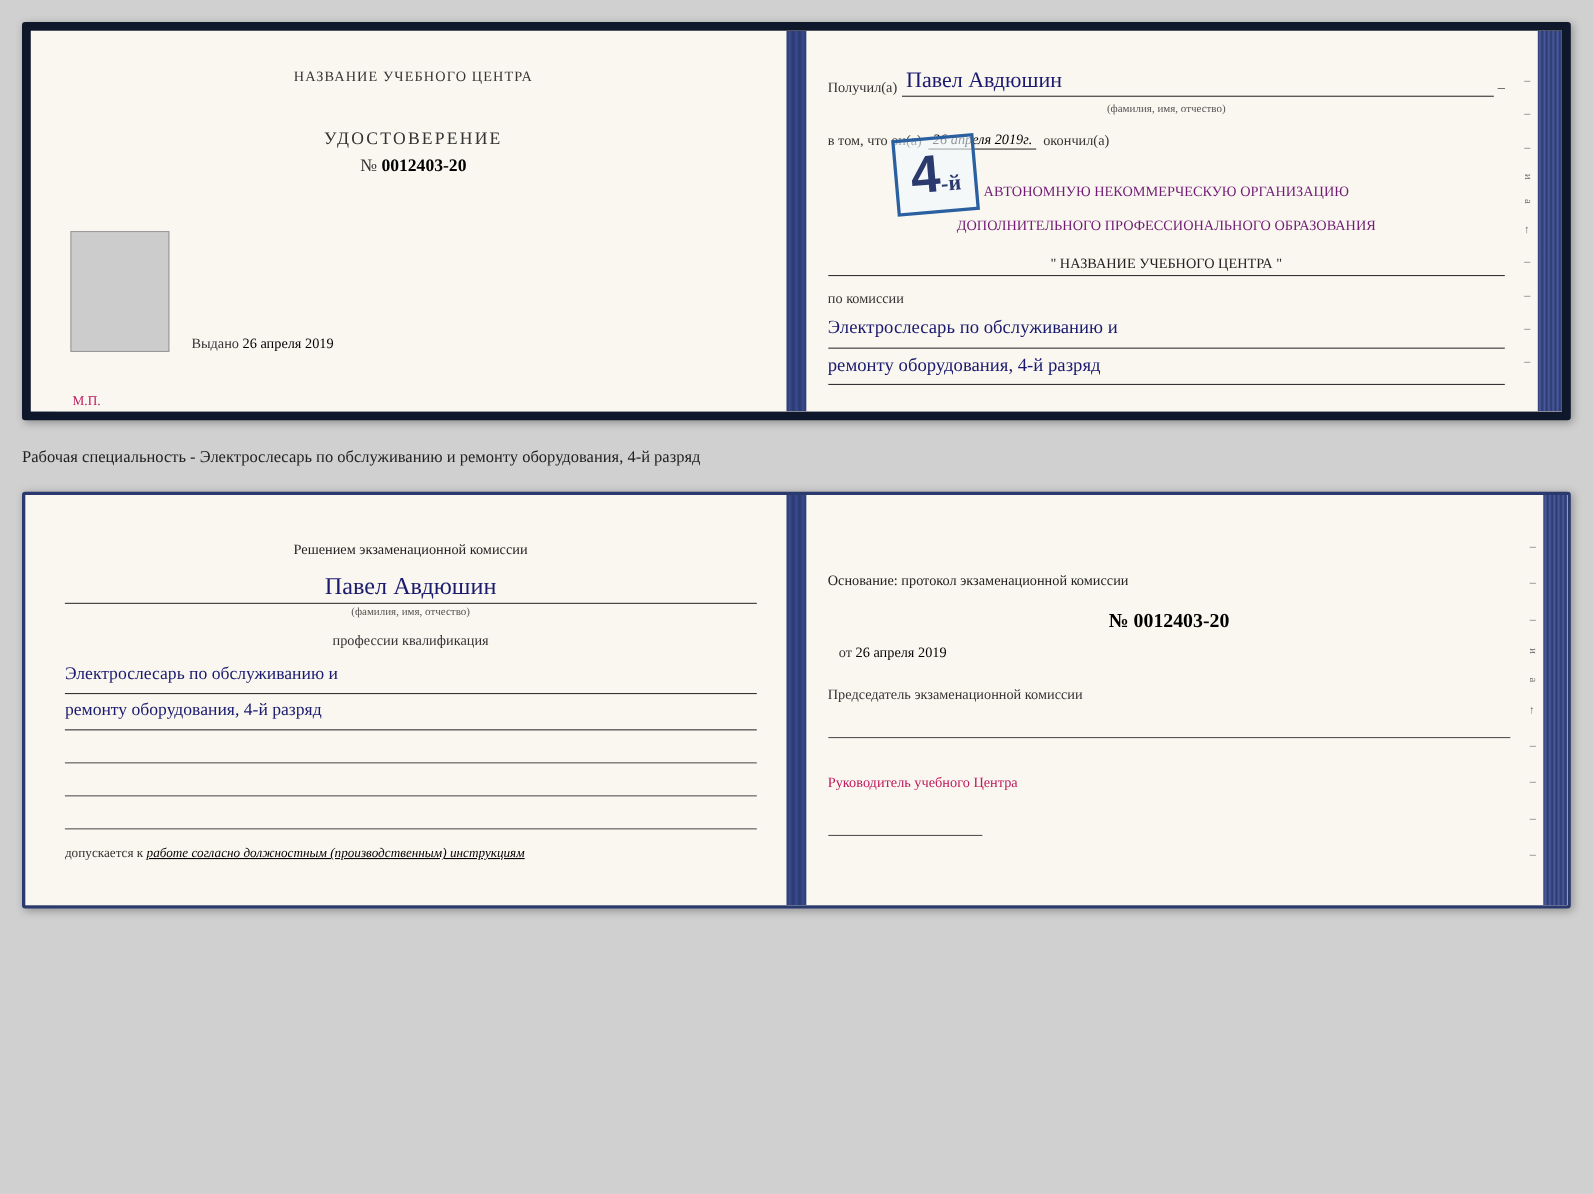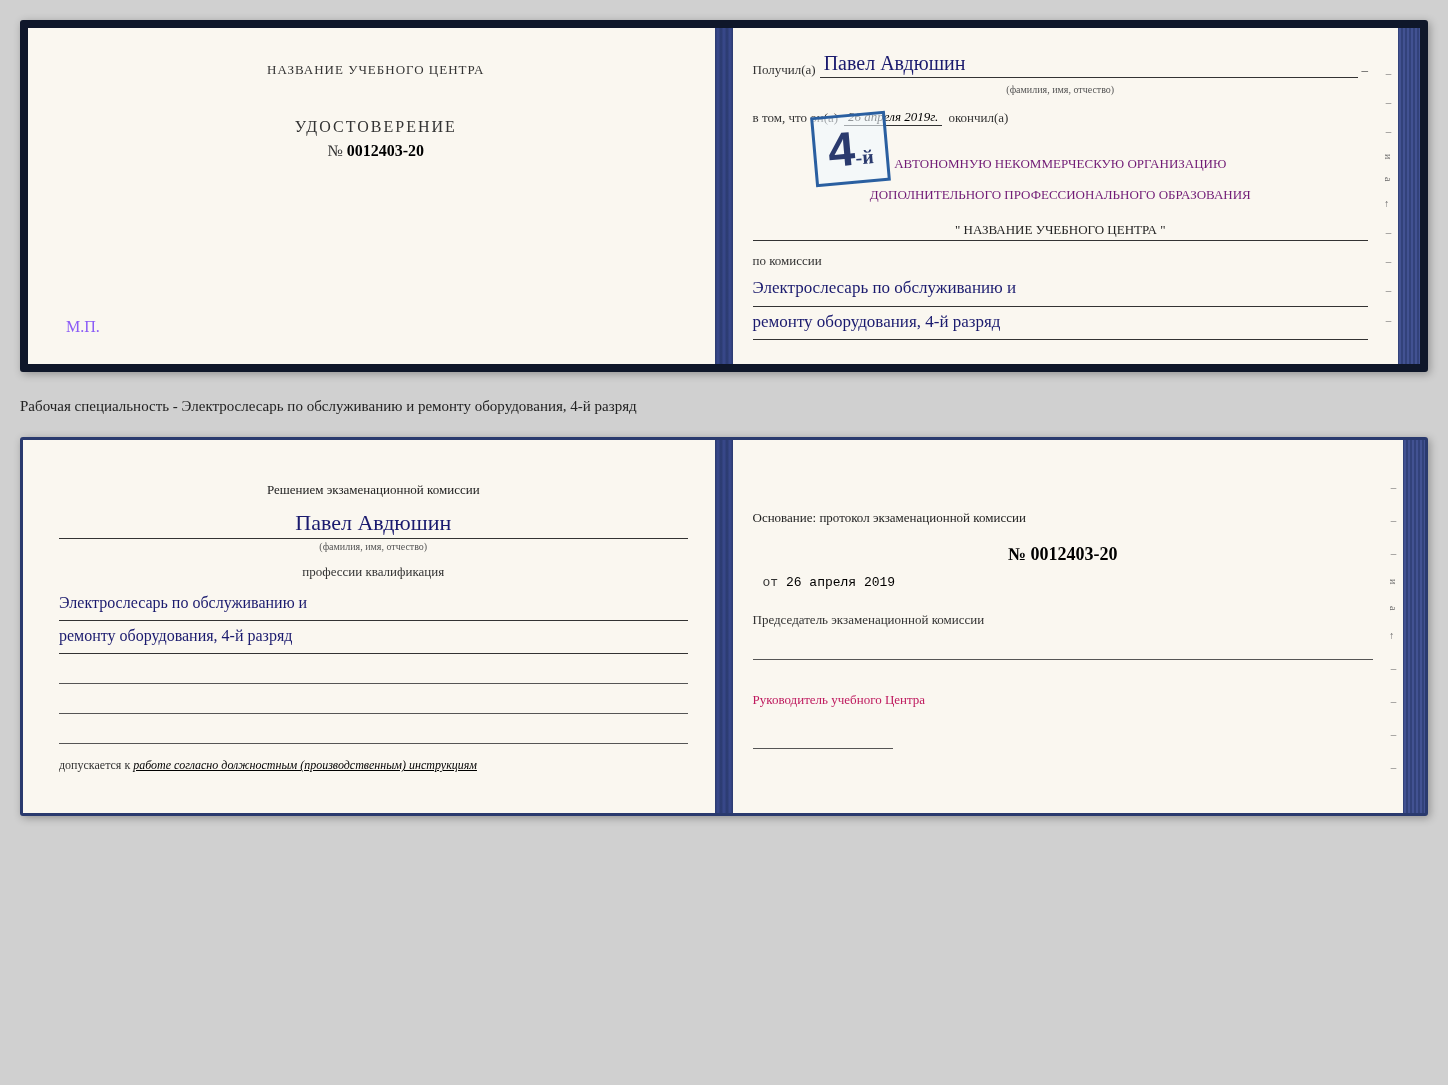--- a/index.html
+++ b/index.html
@@ -135,33 +135,34 @@
       color: #333;
       flex: 1;
     }
 
     .issued-date-value {
       font-size: 13px;
       color: #000;
     }
 
     .mp-label {
-      font-size: 16px;
-      color: #8b5cf6;
-      position: absolute;
-      bottom: 28px;
+      font-size: 12px;
+      color: #be185d;
+      position: absolute;
+      bottom: 2px;
       left: 38px;
     }
 
     
     .received-row {
       display: flex;
       align-items: flex-end;
       gap: 4px;
       margin-bottom: 6px;
+      margin-top: 10px;
     }
 
     .received-label {
       font-size: 13px;
       color: #333;
       white-space: nowrap;
     }
 
     .handwritten-name {
       font-family: 'Segoe Script', 'Comic Sans MS', cursive;
@@ -404,21 +405,20 @@
       color: #000;
       text-align: center;
       margin-bottom: 10px;
     }
 
     .protocol-date {
       font-size: 13px;
       color: #333;
       margin-bottom: 20px;
       padding-left: 10px;
-      font-family: Liberation Mono, monospace;
     }
 
     .protocol-date-val {
       color: #000;
       font-size: 13px;
     }
 
     .chairman-label {
       font-size: 13px;
       color: #333;
@@ -467,20 +467,29 @@
         <div class="institution-name">НАЗВАНИЕ УЧЕБНОГО ЦЕНТРА</div>
 
         <div style="text-align:center; margin-bottom: 30px;">
           <div class="cert-title">УДОСТОВЕРЕНИЕ</div>
           <div class="cert-number">
             <span>№</span>
             <span class="cert-number-value">0012403-20</span>
           </div>
         </div>
 
+        <div class="left-bottom-row">
+          <div class="photo-placeholder"></div>
+          <div style="flex:1;">
+            <div class="issued-date-row">
+              <span>Выдано</span>
+              <span class="issued-date-value">26 апреля 2019</span>
+            </div>
+          </div>
+        </div>
       </div>
       <div class="mp-label">М.П.</div>
     </div>
 
     <div class="doc-right">
       <div class="right-margin-text">
         <span class="margin-dash">–</span>
         <span class="margin-dash">–</span>
         <span class="margin-dash">–</span>
         <span class="margin-special">и</span>

